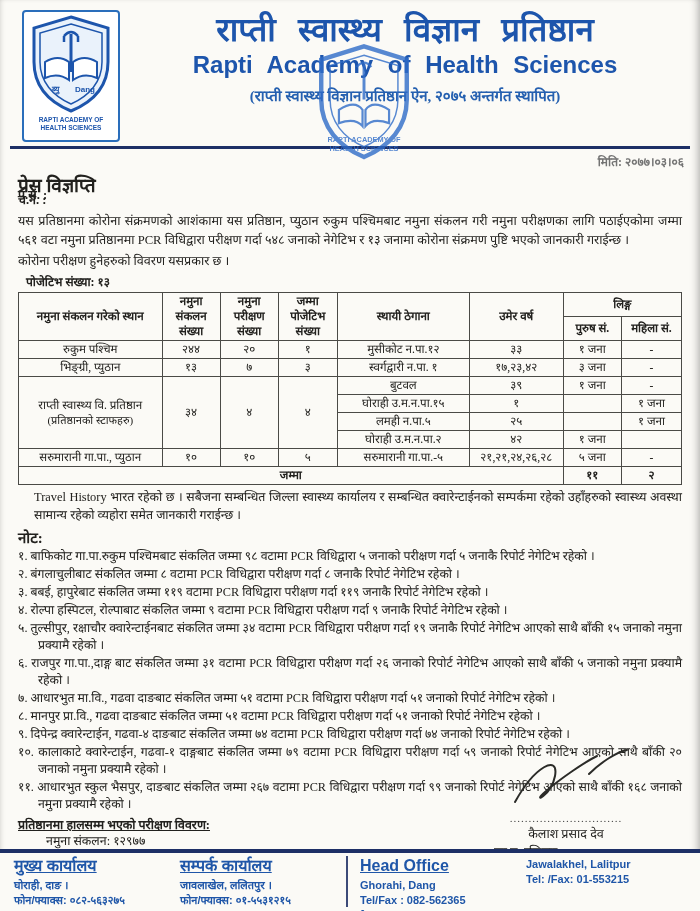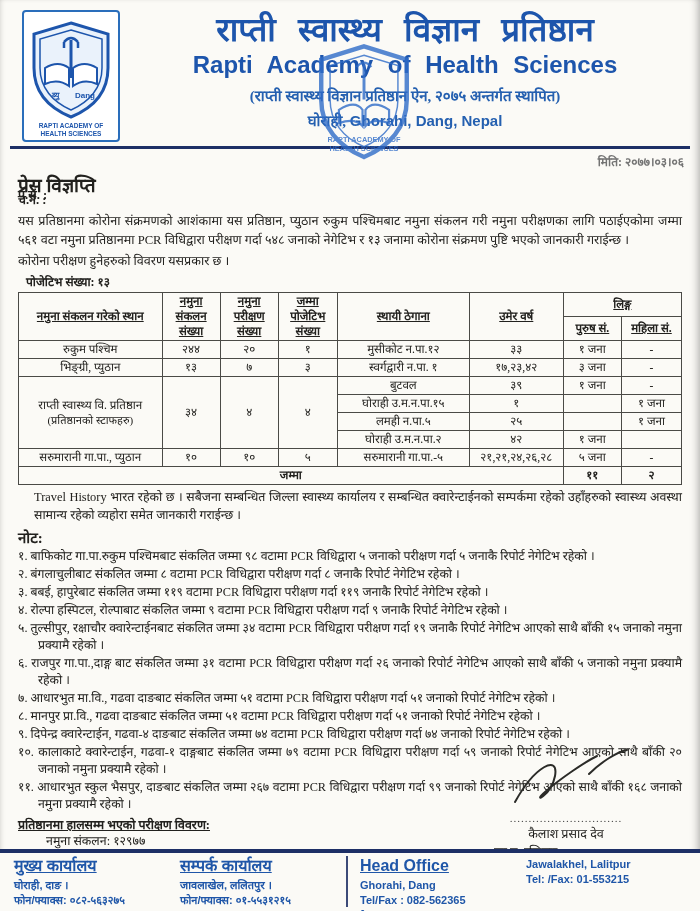--- a/index.html
+++ b/index.html
@@ -2,21 +2,21 @@
 <html><head>
 <meta charset="utf-8">
 <style>
   html,body{margin:0;padding:0;}
   body{width:700px;height:911px;background:#e9e8e4;font-family:"Liberation Serif", serif;}
   .page{position:relative;width:700px;height:911px;background:#fbfaf6;overflow:hidden;
         box-shadow:inset -8px 0 10px -7px rgba(0,0,0,.35), inset 3px 0 6px -4px rgba(0,0,0,.25);}
   
   .header-row{display:flex;padding:10px 10px 0 22px;position:relative;}
   .logo-box{width:98px;height:132px;flex:none;border:2px solid #2a6ebb;border-radius:4px;background:#fff;
-            display:flex;flex-direction:column;align-items:center;justify-content:flex-start;padding-top:8px;box-sizing:border-box;}
+            display:flex;flex-direction:column;align-items:center;justify-content:flex-start;padding-top:2px;box-sizing:border-box;}
   .logo-caption{font-family:"Liberation Sans",sans-serif;font-size:6.5px;font-weight:bold;color:#1d55ac;text-align:center;line-height:1.25;margin-top:2px;width:90%;}
   .titles{flex:1;text-align:center;padding-top:2px;}
   .title-np{font-size:33px;font-weight:bold;color:#1d55ac;word-spacing:14px;line-height:1.1;}
   .title-en{font-family:"Liberation Sans",sans-serif;font-size:24px;font-weight:bold;color:#1d55ac;word-spacing:8px;margin-top:3px;}
   .subtitle-np{font-size:15px;font-weight:bold;color:#2560b0;margin-top:6px;}
   .location-line{font-size:15px;font-weight:bold;color:#2560b0;margin-top:5px;}
   .location-line .loc-en{font-family:"Liberation Sans",sans-serif;}
   .stamp{position:absolute;left:295px;top:42px;opacity:.8;pointer-events:none;}
   .header-rule{border-bottom:3px solid #1d2f66;margin:4px 10px 0 10px;}
   .date-line{text-align:right;font-size:12px;font-weight:bold;color:#737373;padding-right:16px;margin-top:4px;}
@@ -25,21 +25,21 @@
   .ref-title-row{position:relative;height:42px;margin-top:0;}
   .ref-pa{position:absolute;left:0;top:16px;font-size:12.5px;font-weight:bold;}
   .ref-cha{position:absolute;left:0;top:21px;font-size:12.5px;font-weight:bold;}
   .press-title{text-align:left;font-size:19px;font-weight:bold;padding-top:2px;}
   .para{font-size:12.6px;line-height:1.5;text-align:justify;}
   .line2{font-size:12.6px;margin-top:2px;}
   .pos-line{font-size:12px;font-weight:bold;margin:4px 0 2px 8px;}
   
   table.main{border-collapse:collapse;width:100%;font-size:11.6px;color:#22211e;}
   table.main th, table.main td{border:1px solid #4a4a46;padding:1px 3px;text-align:center;vertical-align:middle;line-height:1.3;}
-  table.main th{font-weight:bold;text-decoration:underline;}
+  table.main th{font-weight:bold;}
   .col-place{width:168px;} .col-num{width:58px;} .col-addr{width:150px;} .col-age{width:92px;} .col-sex{width:62px;}
   .place2{display:block;font-size:11px;}
   .total-row td{font-weight:bold;}
   
   .travel{font-size:12.4px;line-height:1.45;text-align:justify;margin-top:4px;margin-left:16px;}
   .notes-heading{font-size:15px;font-weight:bold;margin-top:2px;}
   .note-item{font-size:12.3px;line-height:1.38;padding-left:20px;text-indent:-20px;text-align:justify;margin-top:1px;}
   
   .summary{margin-top:3px;width:330px;}
   .summary-heading{font-size:12.4px;font-weight:bold;text-decoration:underline;}
@@ -77,24 +77,20 @@
         <path d="M69 48 Q56 40 45 48 L45 66 Q56 58 69 64 Z" fill="#fff" stroke="#1d55ac" stroke-width="2"></path>
         <text x="24" y="78" font-size="8" font-weight="bold" fill="#1d55ac" font-family="Liberation Sans, sans-serif">ब्यु</text>
         <text x="47" y="78" font-size="8" font-weight="bold" fill="#1d55ac" font-family="Liberation Sans, sans-serif">Dang</text>
       </svg>
       <div class="logo-caption">RAPTI ACADEMY OF HEALTH SCIENCES</div>
     </div>
     <div class="titles">
       <div class="title-np">राप्ती स्वास्थ्य विज्ञान प्रतिष्ठान</div>
       <div class="title-en">Rapti Academy of Health Sciences</div>
       <div class="subtitle-np">(राप्ती स्वास्थ्य विज्ञान प्रतिष्ठान ऐन, २०७५ अन्तर्गत स्थापित)</div>
-      <div class="location-line">
-        <span>घोराही,</span>
-        <span class="loc-en">Ghorahi, Dang, Nepal</span>
-      </div>
     </div>
 
     <div class="stamp">
       <svg width="138" height="118" viewBox="0 0 140 160">
         <path d="M70 6 L128 24 V78 C128 116 104 142 70 156 C36 142 12 116 12 78 V24 Z" fill="none" stroke="#2f6cc8" stroke-width="6"></path>
         <path d="M70 18 L116 32 V78 C116 108 98 130 70 142 C42 130 24 108 24 78 V32 Z" fill="none" stroke="#2f6cc8" stroke-width="2"></path>
         <line x1="70" y1="30" x2="70" y2="78" stroke="#2f6cc8" stroke-width="4"></line>
         <path d="M60 34 Q70 22 80 34" fill="none" stroke="#2f6cc8" stroke-width="3"></path>
         <path d="M36 92 Q58 78 68 92 L68 114 Q58 102 36 110 Z" fill="none" stroke="#2f6cc8" stroke-width="3"></path>
         <path d="M104 92 Q82 78 72 92 L72 114 Q82 102 104 110 Z" fill="none" stroke="#2f6cc8" stroke-width="3"></path>

